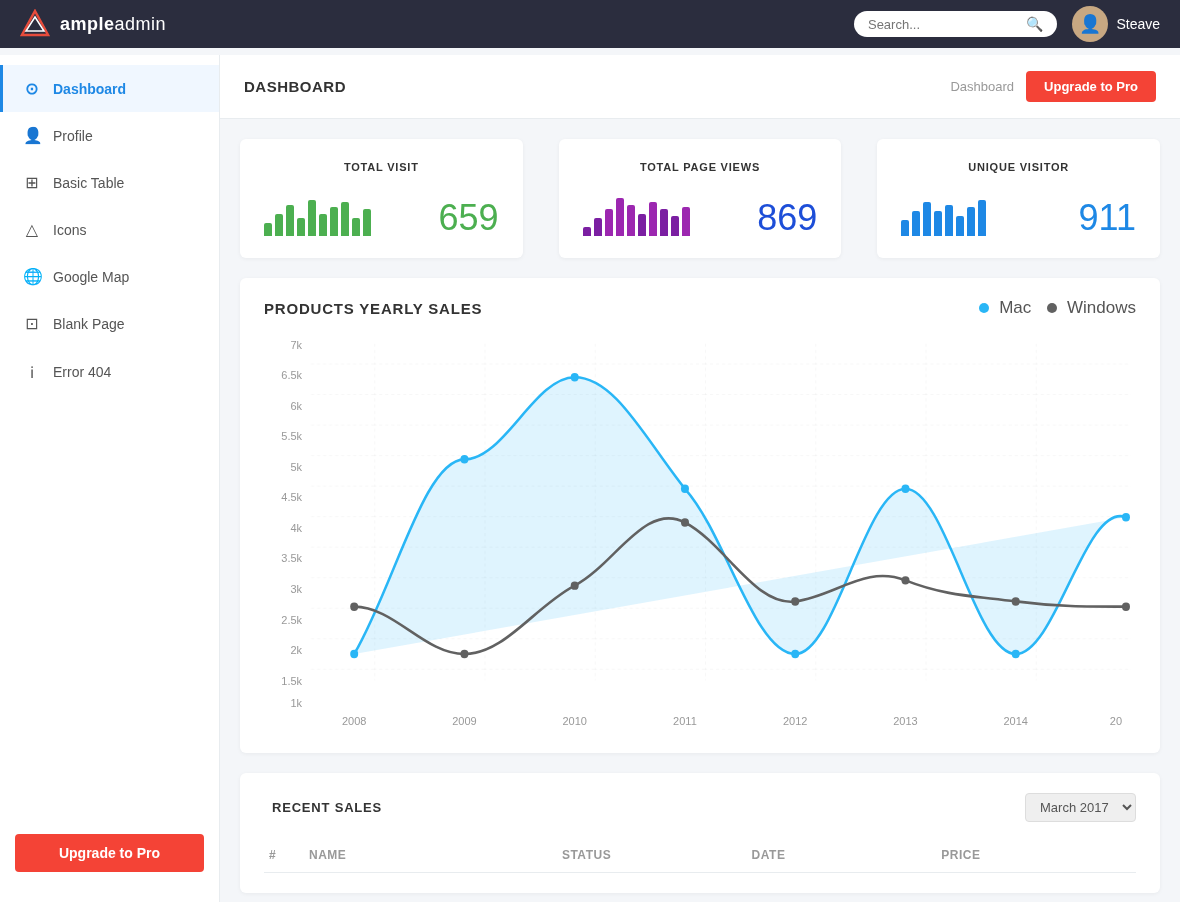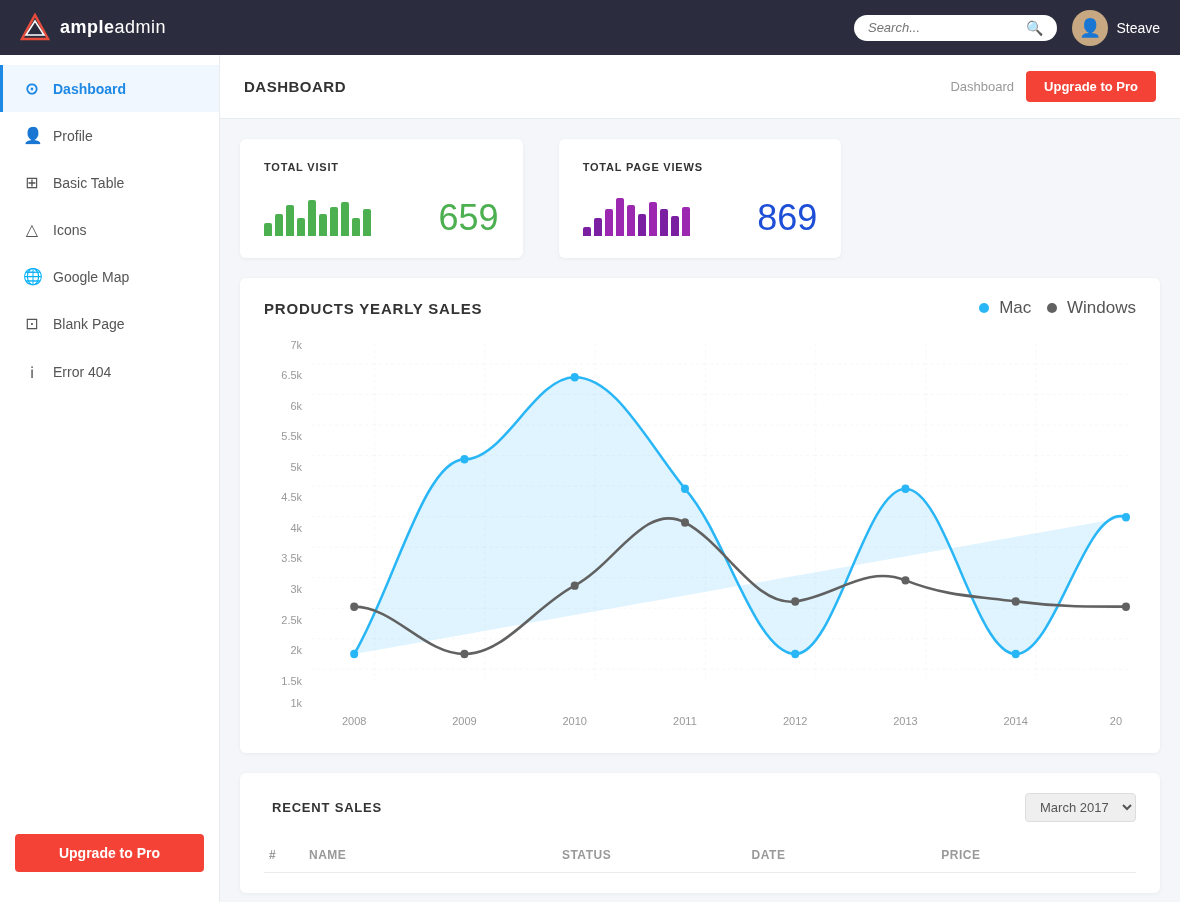--- a/index.html
+++ b/index.html
@@ -1,21 +1,21 @@
 <!DOCTYPE html>
 <html><head>
   <meta charset="utf-8">
   <style>
     * { margin: 0; padding: 0; box-sizing: border-box; }
     body { font-family: 'Segoe UI', Arial, sans-serif; background: #f4f6f9; display: flex; flex-direction: column; height: 902px; overflow: hidden; }
 
     
     .topnav {
       background: #2b2d3e;
-      height: 55px;
+      height: 48px;
       display: flex;
       align-items: center;
       justify-content: space-between;
       padding: 0 20px;
       position: fixed;
       top: 0; left: 0; right: 0;
       z-index: 100;
     }
     .topnav-logo {
       display: flex;
@@ -45,21 +45,20 @@
       border-radius: 20px;
       padding: 5px 14px;
       gap: 8px;
     }
     .search-box input {
       border: none;
       outline: none;
       font-size: 13px;
       width: 150px;
       color: #555;
-      font-style: italic;
     }
     .search-icon-wrap { color: #999; font-size: 14px; }
     .user-info {
       display: flex;
       align-items: center;
       gap: 8px;
       color: #fff;
       font-size: 14px;
     }
     .avatar {
@@ -164,20 +163,21 @@
       cursor: pointer;
       font-weight: 600;
     }
 
     
     .stats-row {
       display: grid;
       grid-template-columns: 1fr 1fr 1fr;
       gap: 36px;
       padding: 20px 20px 0;
+      text-align: center;
     }
     .stat-card {
       background: #fff;
       border-radius: 6px;
       padding: 22px 24px;
       box-shadow: 0 1px 4px rgba(0,0,0,0.05);
     }
     .stat-card-title {
       font-size: 11px;
       font-weight: 700;
@@ -404,20 +404,36 @@
             <div class="bar" style="height:50%;background:#7b1fa2;"></div>
             <div class="bar" style="height:75%;background:#9c27b0;"></div>
             <div class="bar" style="height:60%;background:#7b1fa2;"></div>
             <div class="bar" style="height:45%;background:#7b1fa2;"></div>
             <div class="bar" style="height:65%;background:#9c27b0;"></div>
           </div>
           <span class="stat-value purple">869</span>
         </div>
       </div>
 
+      <div class="stat-card">
+        <div class="stat-card-title">UNIQUE VISITOR</div>
+        <div class="stat-card-body">
+          <div class="stat-bars">
+            <div class="bar" style="height:35%;background:#1e88e5;"></div>
+            <div class="bar" style="height:55%;background:#1e88e5;"></div>
+            <div class="bar" style="height:75%;background:#1e88e5;"></div>
+            <div class="bar" style="height:55%;background:#1e88e5;"></div>
+            <div class="bar" style="height:70%;background:#1e88e5;"></div>
+            <div class="bar" style="height:45%;background:#1e88e5;"></div>
+            <div class="bar" style="height:65%;background:#1e88e5;"></div>
+            <div class="bar" style="height:80%;background:#1e88e5;"></div>
+          </div>
+          <span class="stat-value blue">911</span>
+        </div>
+      </div>
 
     </div>
 
     <div class="chart-section">
       <div class="chart-header">
         <span class="chart-title">PRODUCTS YEARLY SALES</span>
         <div class="chart-legend">
           <span>
             <span class="legend-dot" style="background:#29b6f6;"></span>
             <span>Mac</span>

